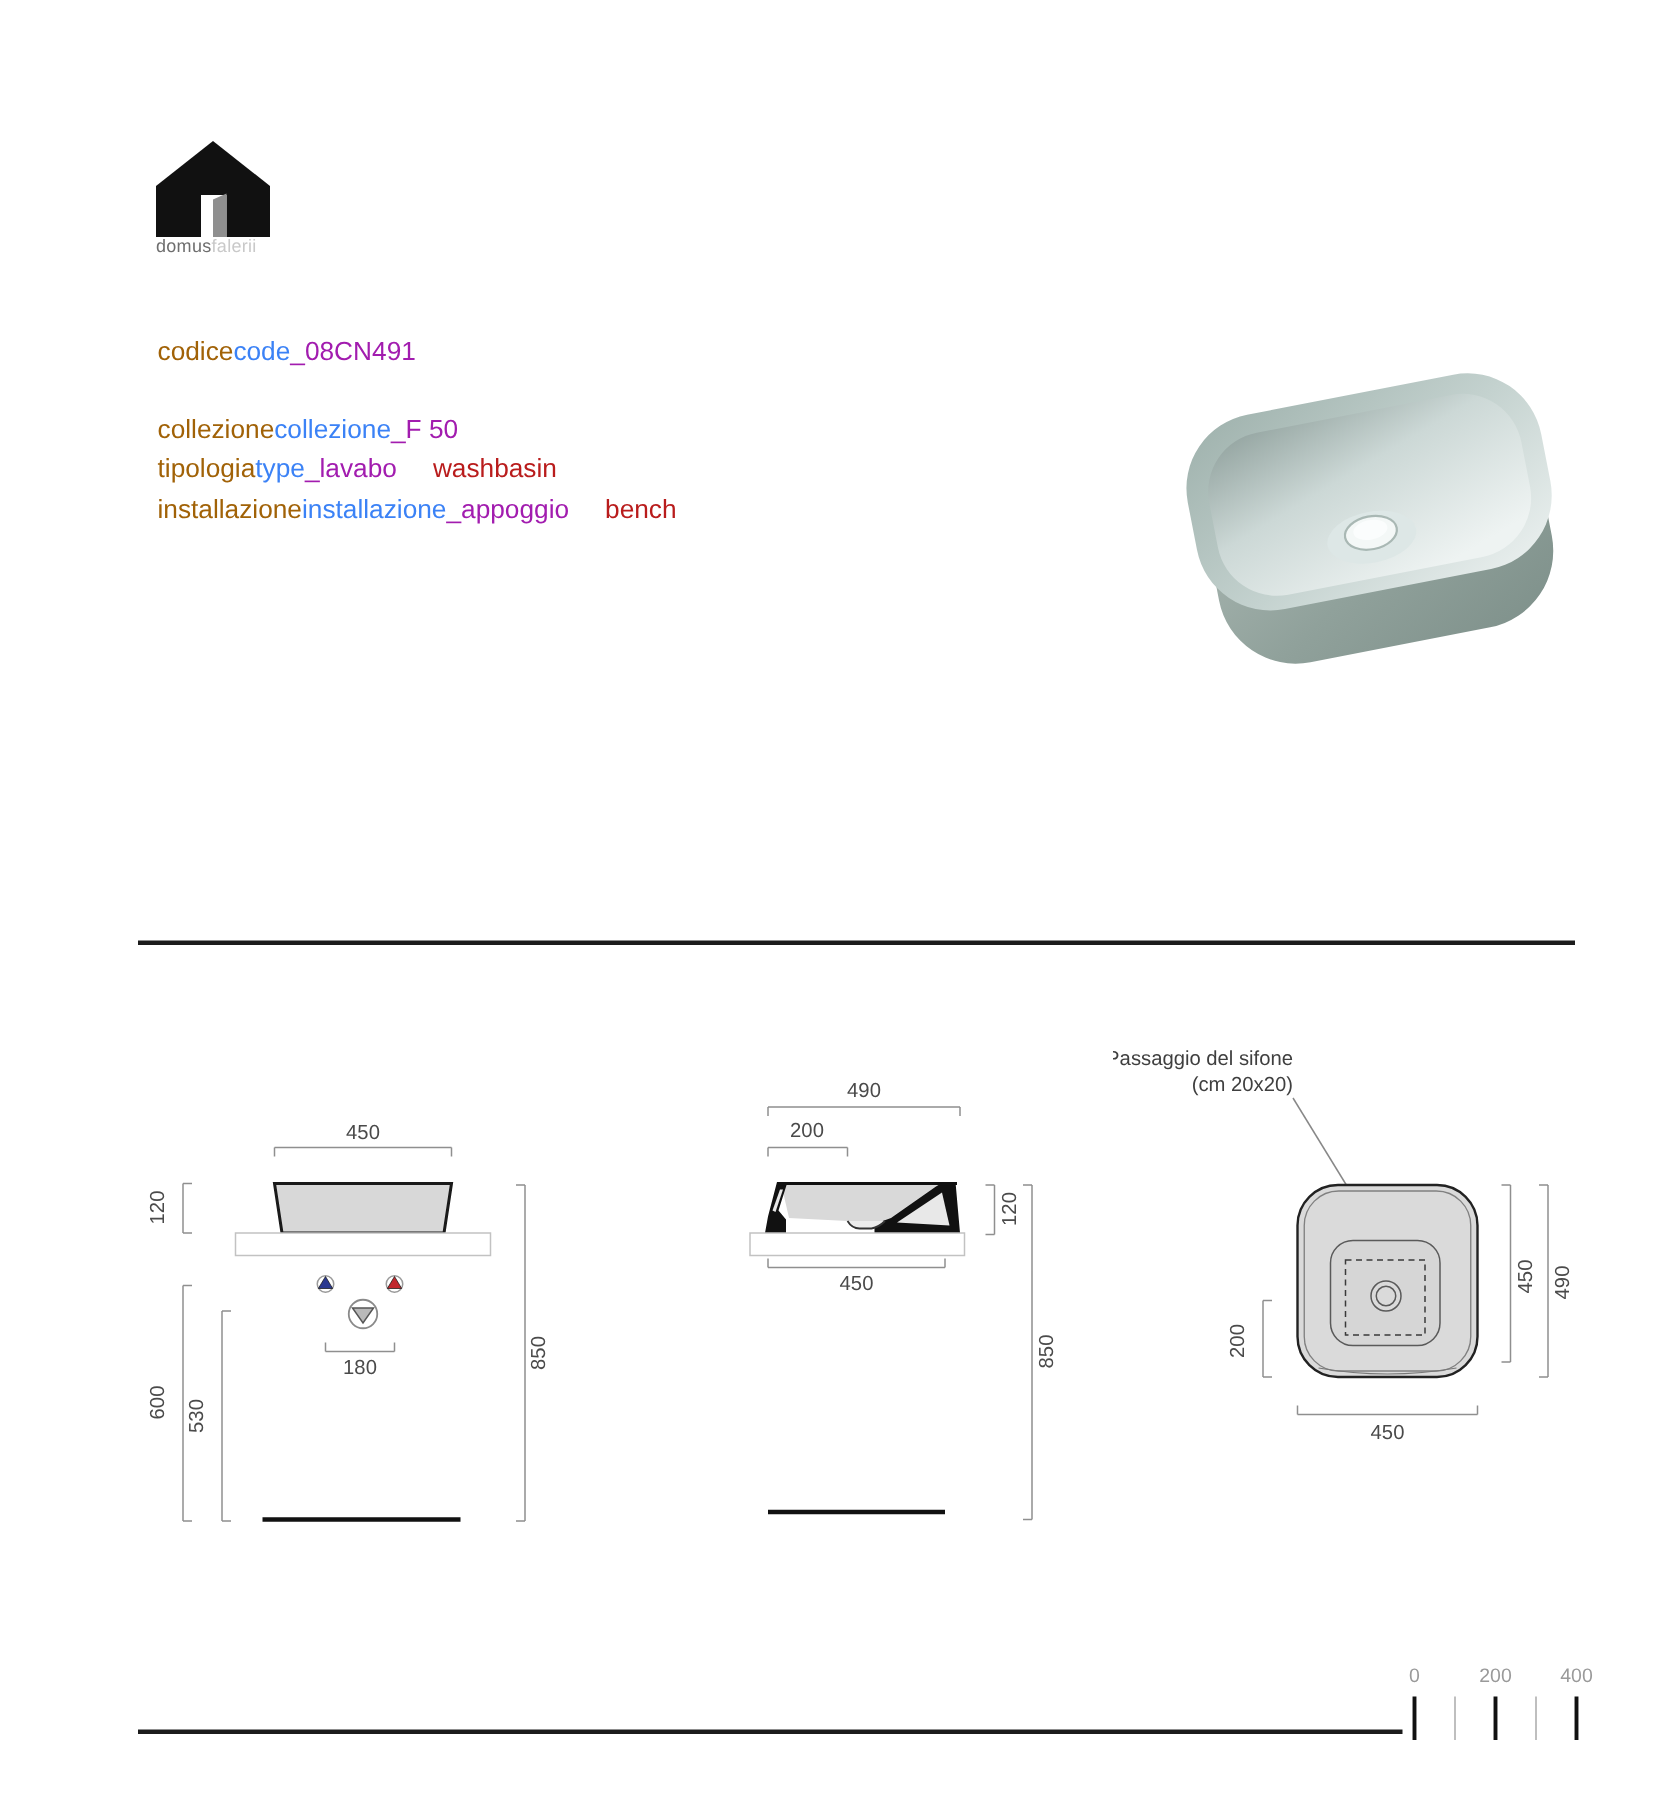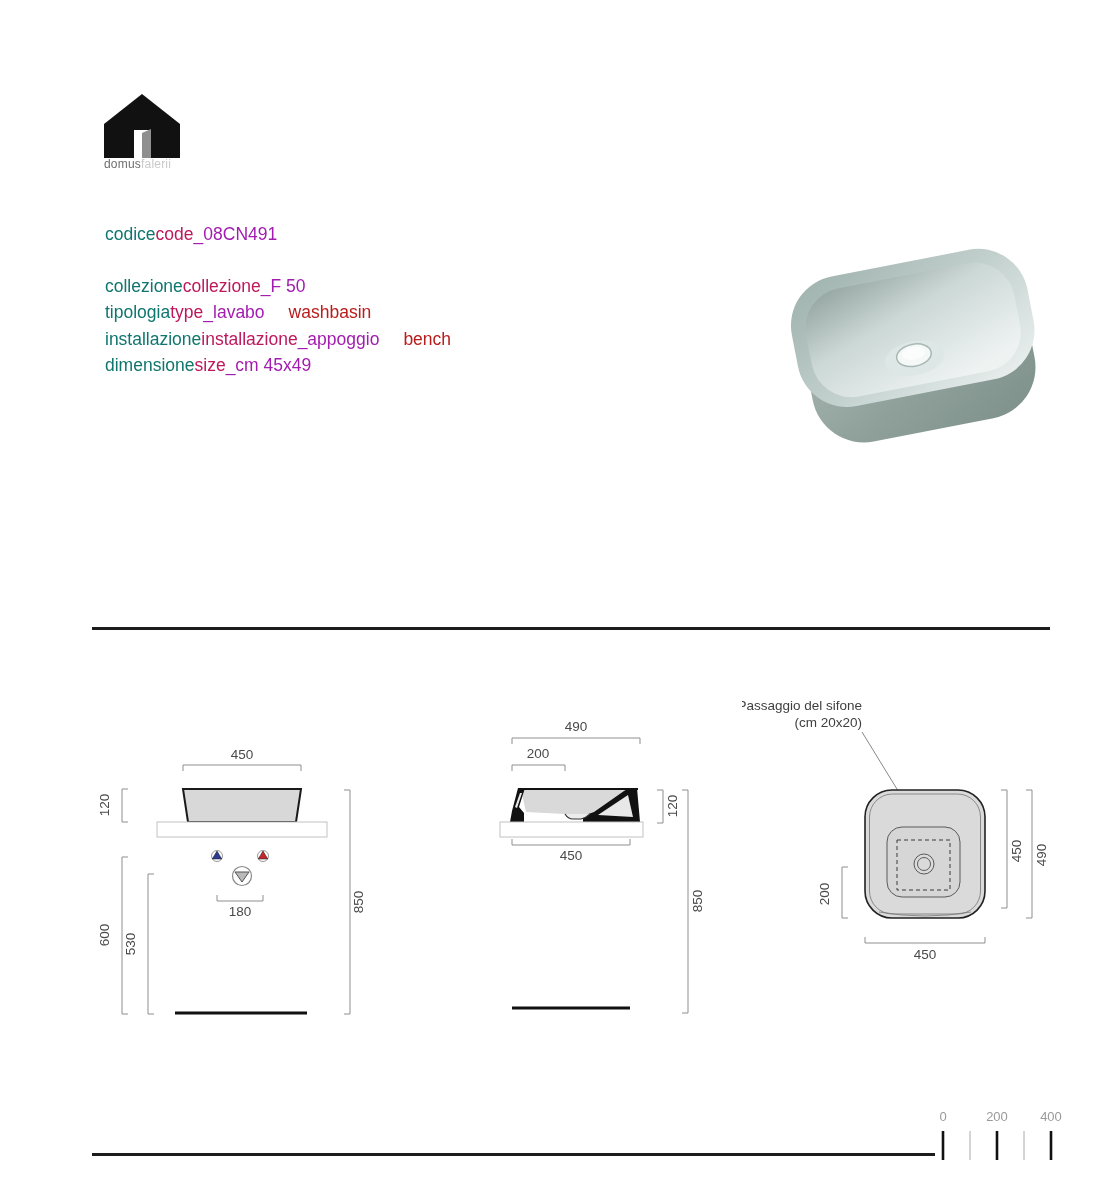--- a/index.html
+++ b/index.html
@@ -7,22 +7,22 @@
        font-family:"Liberation Sans", sans-serif;}
   .abs{position:absolute;}
 
   
   .brand-name{left:104px;top:157px;font-size:12px;letter-spacing:.2px;}
   .brand-primary{color:#6e6e6e;}
   .brand-secondary{color:#c9c9c9;}
 
   
   .spec-line{font-size:17.5px;line-height:26.3px;white-space:nowrap;}
-  .lab-it{color:#0f766e;}
-  .lab-en{color:#be185d;margin-top:36px;}
+  .lab-it{color:#a16207;}
+  .lab-en{color:#3b82f6;margin-top:36px;}
   .val{color:#a21caf;font-weight:500;}
   .val-en{color:#b91c1c;padding-left:24px;}
 
   
   .rule{background:#1c1c1c;height:2.5px;}
 
   
   .dim{stroke:#8f8f8f;stroke-width:1;fill:none;}
   .dimtxt{font-family:"Liberation Sans",sans-serif;font-size:13.5px;fill:#4a4a4a;}
   .ann{font-family:"Liberation Sans",sans-serif;font-size:13.5px;fill:#3f3f3f;}
@@ -49,23 +49,20 @@
 
 <div class="abs" style="left:105px;top:273px;">
   <div class="spec-line">
     <span class="lab-it">collezione</span><span class="lab-en">collezione</span><span class="val">_F 50</span><span class="val-en"></span>
   </div>
   <div class="spec-line">
     <span class="lab-it">tipologia</span><span class="lab-en">type</span><span class="val">_lavabo</span><span class="val-en">washbasin</span>
   </div>
   <div class="spec-line">
     <span class="lab-it">installazione</span><span class="lab-en">installazione</span><span class="val">_appoggio</span><span class="val-en">bench</span>
-  </div>
-  <div class="spec-line">
-    <span class="lab-it">dimensione</span><span class="lab-en">size</span><span class="val">_cm 45x49</span><span class="val-en"></span>
   </div>
 </div>
 
 <svg class="abs" style="left:772px;top:240px;" width="285" height="210" viewBox="0 0 285 210">
   <defs>
     <linearGradient id="bodyG" x1="0" y1="0" x2="1" y2="1">
       <stop offset="0" stop-color="#aebbb6"></stop>
         <stop offset="0.55" stop-color="#90a19b"></stop>
         <stop offset="1" stop-color="#7e908a"></stop>
     </linearGradient>

